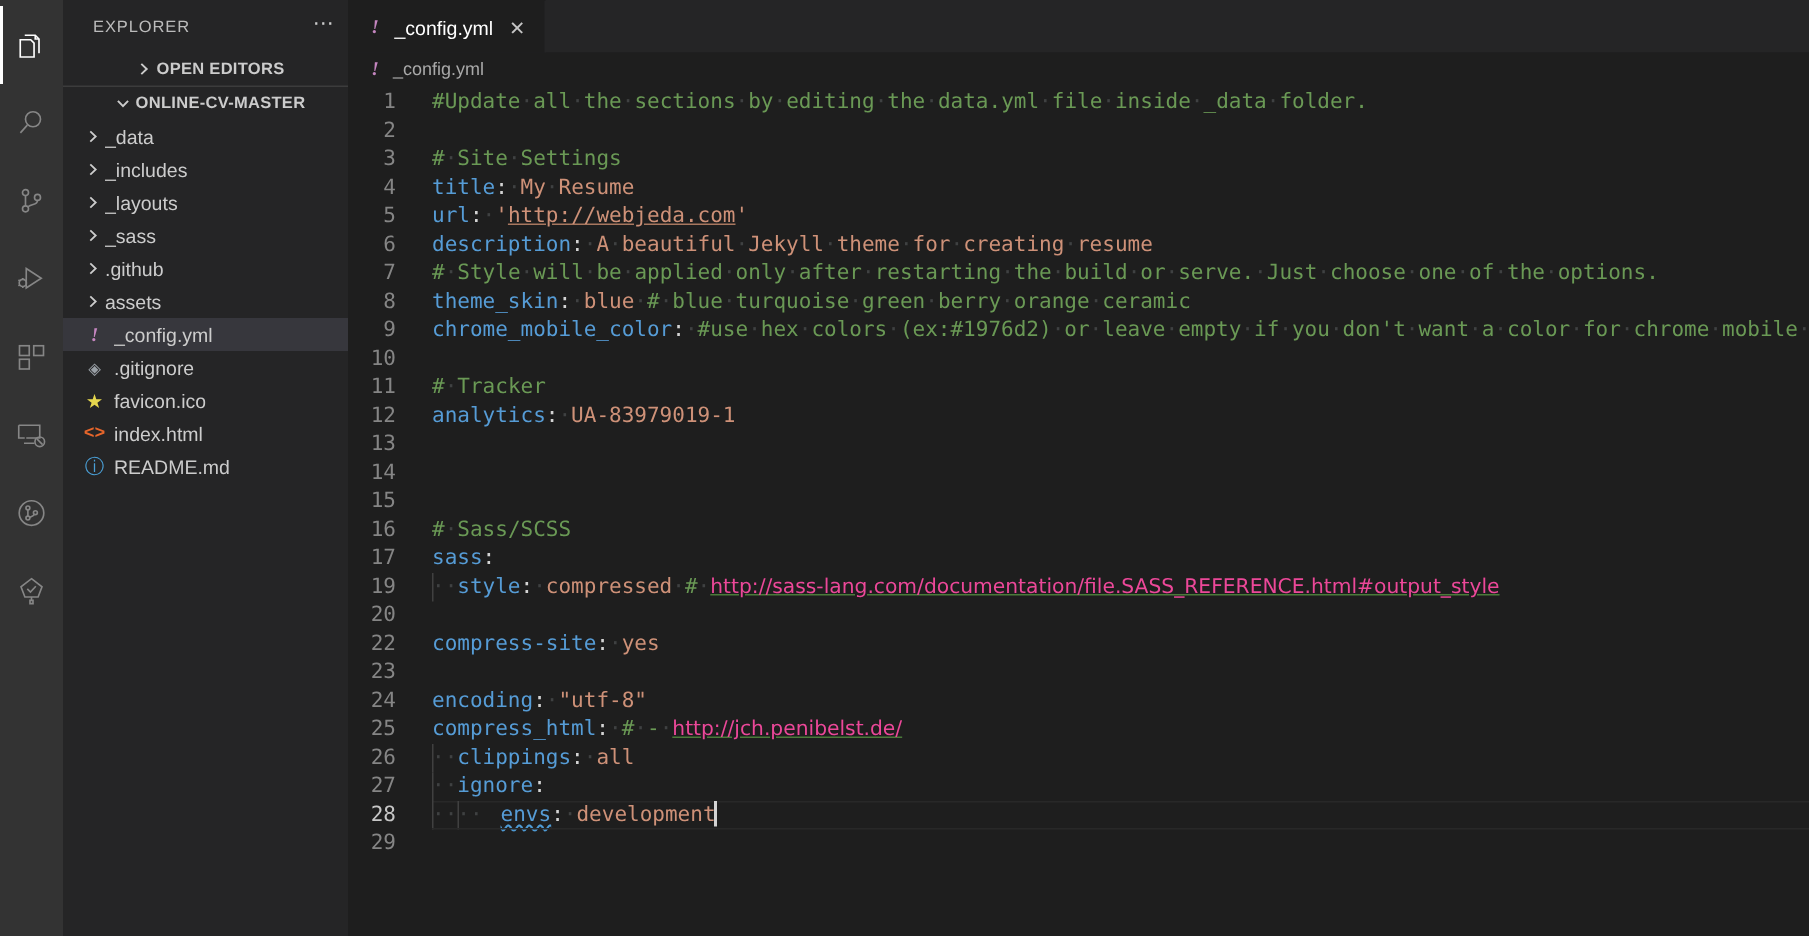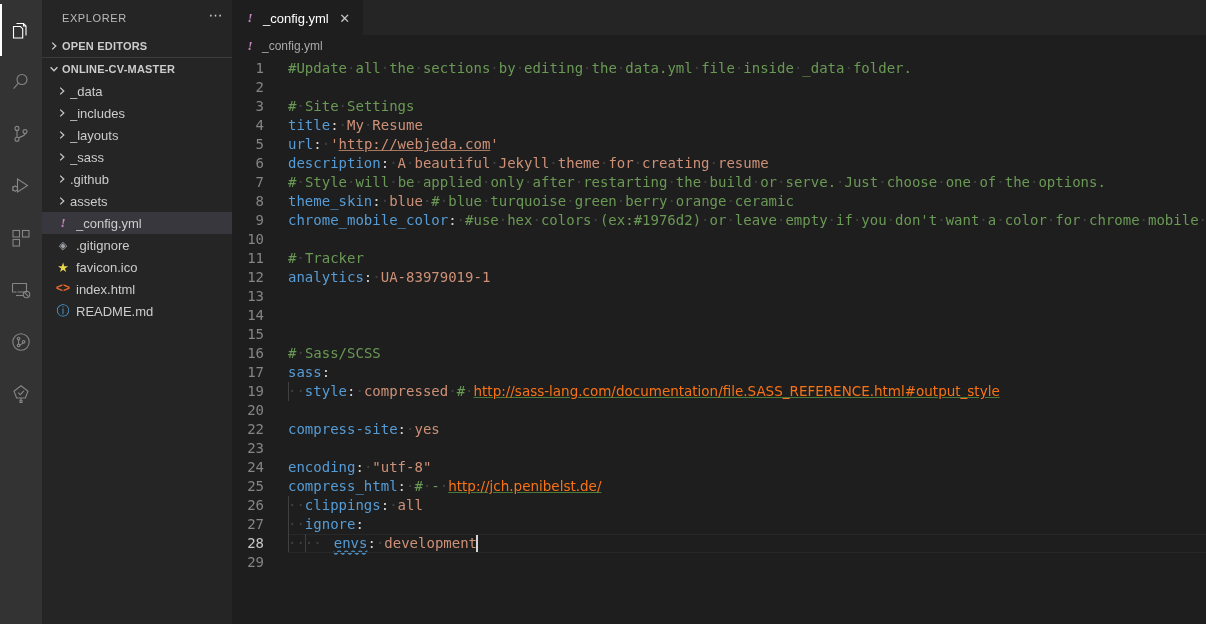--- a/index.html
+++ b/index.html
@@ -70,20 +70,21 @@
     padding-bottom: 6px;
   }
   .sb-section {
     height: 22px;
     display: flex; align-items: center;
     padding-left: 4px;
     font-size: 11px;
     font-weight: bold;
     color: #cccccc;
     letter-spacing: 0.2px;
+    justify-content: center;
   }
   .sb-section.bordered { border-top: 1px solid #3c3c3c; }
   .twisty {
     width: 16px; height: 16px;
     display: inline-flex; align-items: center; justify-content: center;
     flex: 0 0 16px;
     color: #cccccc;
   }
   .twisty svg { display:block; }
   .sb-row {
@@ -196,21 +197,21 @@
   }
   .line.current .ln { color: #c6c6c6; }
   .code { flex: 1 1 auto; padding-left: 12px; position: relative; }
 
   
   .cmt  { color: #6a9955; }
   .key  { color: #569cd6; }
   .val  { color: #ce9178; }
   .pnc  { color: #d4d4d4; }
   .ws   { color: #3f4142; }
-  .lnk  { color: #f97316; text-decoration: underline; text-decoration-color: #4a7a3a; font-family: "DejaVu Sans", sans-serif; font-size: 13.5px; }
+  .lnk  { color: #ec4899; text-decoration: underline; text-decoration-color: #4a7a3a; font-family: "DejaVu Sans", sans-serif; font-size: 13.5px; }
   .lnk-str { color: #ce9178; text-decoration: underline; text-decoration-color: #a8775f; }
   .guide {
     display: inline-block;
     border-left: 1px solid #404040;
     height: 19px;
     vertical-align: top;
     width: 0px;
     margin-right: -1px;
   }
   .spell {

